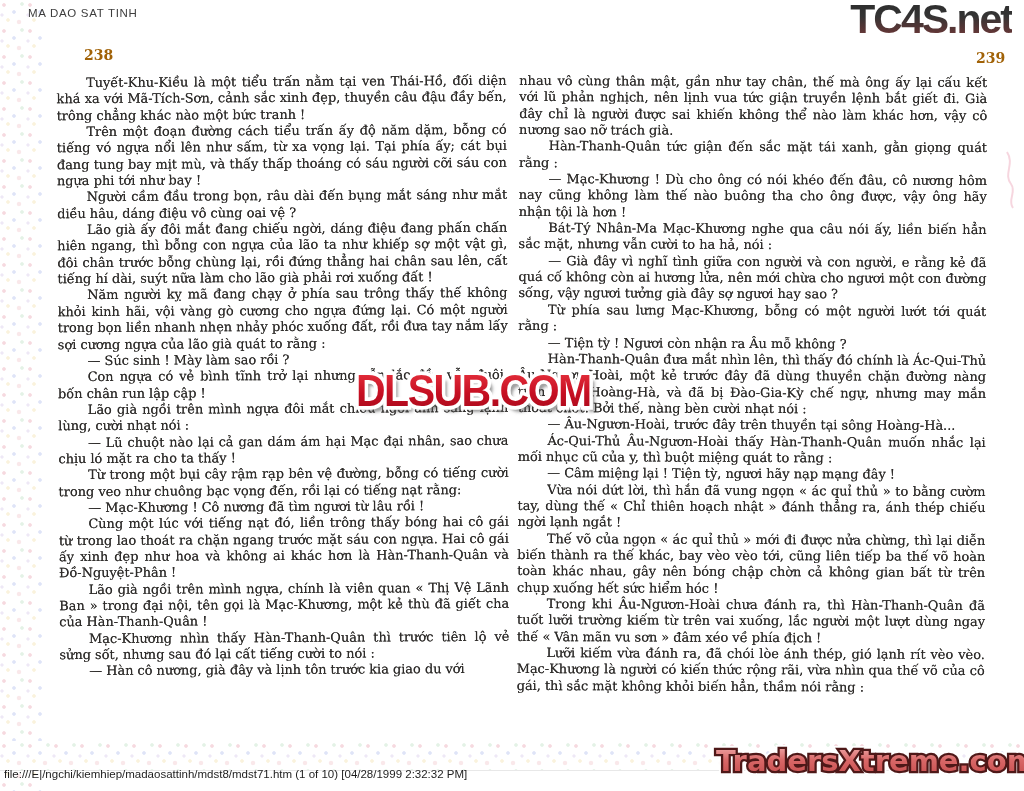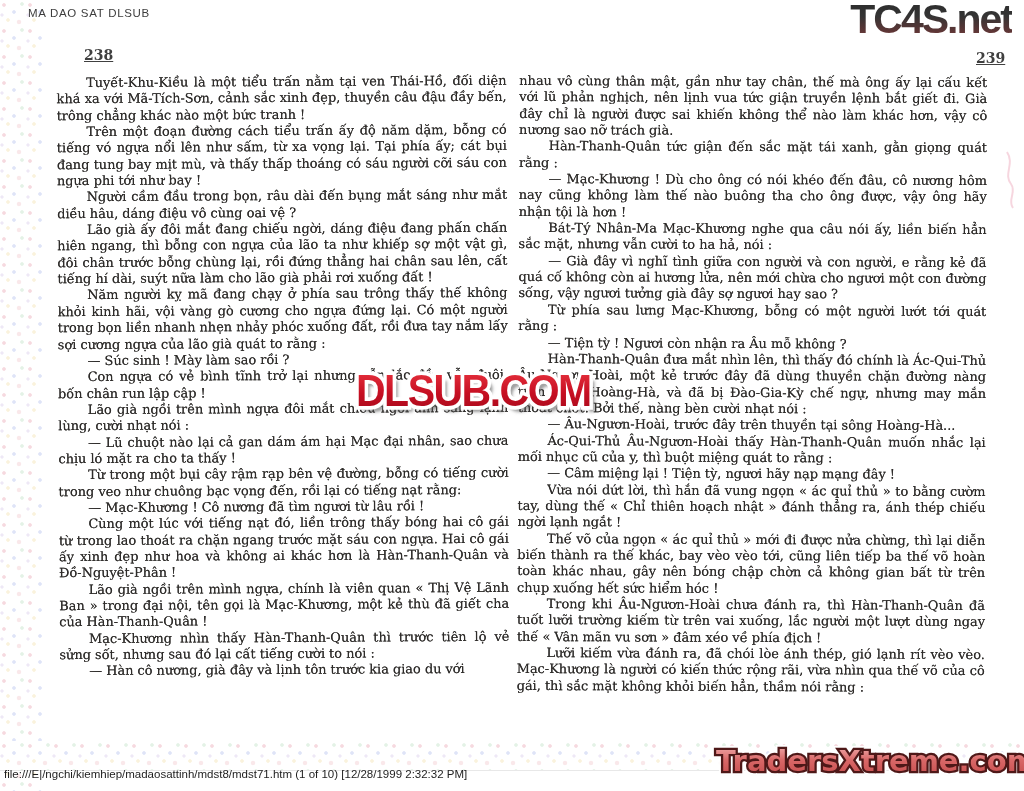--- a/index.html
+++ b/index.html
@@ -32,21 +32,21 @@
     font-size:11.5px;color:#3d3d3d;letter-spacing:.7px;
   }
   .logo{
     position:absolute;right:12px;top:0;z-index:2;
     font-family:"Liberation Sans", sans-serif;font-weight:bold;
     font-size:41px;letter-spacing:-2px;line-height:1.0;
     background:linear-gradient(180deg,#2c2c2c 0%,#343434 40%,#5e3636 78%,#7d4a4a 100%);
     -webkit-background-clip:text;background-clip:text;color:transparent;
     transform:scaleY(.98);transform-origin:top right;
   }
-  .pageno{position:absolute;z-index:2;font-size:14px;font-weight:bold;color:#404040;text-decoration:underline;}
+  .pageno{position:absolute;z-index:2;font-size:14px;font-weight:bold;color:#a16207;}
   .pageno.l{left:84px;top:47px;}
   .pageno.r{left:976px;top:50px;}
 
   .col{
     position:absolute;z-index:1;text-align:justify;color:#2e2c2a;
     font-size:12.9px;line-height:16.35px;
   }
   .col.left {left:58px;top:74px;width:450px;transform:rotate(-0.3deg);}
   .col.right{left:518px;top:74px;width:468px;transform:rotate(0.25deg);}
   .col p{margin:0;text-indent:2.3em;text-shadow:0 0 .4px rgba(46,44,42,.85);}
@@ -84,21 +84,21 @@
 </head>
 <body>
 
 <div class="confetti edge-strip"></div>
 <div class="confetti bottom-strip"></div>
 
 <svg class="scribble" width="22" height="60" viewBox="0 0 22 60">
   <path d="M6,2 C14,14 2,24 10,34 C16,42 6,50 12,58" fill="none" stroke="#f0b6c6" stroke-width="2"></path>
 </svg>
 
-<div class="header-title">MA DAO SAT DLSUB</div>
+<div class="header-title">MA DAO SAT TINH</div>
 <div class="logo">TC4S.net</div>
 
 <div class="pageno l">238</div>
 <div class="pageno r">239</div>
 
 <div class="col left">
   <p>Tuyết-Khu-Kiều là một tiểu trấn nằm tại ven Thái-Hồ, đối diện khá xa với Mã-Tích-Sơn, cảnh sắc xinh đẹp, thuyền câu đậu đầy bến, trông chẳng khác nào một bức tranh !</p>
   <p>Trên một đoạn đường cách tiểu trấn ấy độ năm dặm, bỗng có tiếng vó ngựa nổi lên như sấm, từ xa vọng lại. Tại phía ấy; cát bụi đang tung bay mịt mù, và thấy thấp thoáng có sáu người cỡi sáu con ngựa phi tới như bay !</p>
   <p>Người cầm đầu trong bọn, râu dài đến bụng mắt sáng như mắt diều hâu, dáng điệu vô cùng oai vệ ?</p>
   <p>Lão già ấy đôi mắt đang chiếu ngời, dáng điệu đang phấn chấn hiên ngang, thì bỗng con ngựa của lão ta như khiếp sợ một vật gì, đôi chân trước bỗng chùng lại, rồi đứng thẳng hai chân sau lên, cất tiếng hí dài, suýt nữa làm cho lão già phải rơi xuống đất !</p>
@@ -137,13 +137,13 @@
   <span class="dl-back">DLSUB.COM</span>
   <span class="dl-front">DLSUB.COM</span>
 </div>
 
 <div class="traders">
   <span class="tx-back">TradersXtreme.com</span>
   <span class="tx-mid">TradersXtreme.com</span>
   <span class="tx-front">TradersXtreme.com</span>
 </div>
 
-<div class="statusbar">file:///E|/ngchi/kiemhiep/madaosattinh/mdst8/mdst71.htm (1 of 10) [12/28/1999 2:32:32 PM]</div>
+<div class="statusbar">file:///E|/ngchi/kiemhiep/madaosattinh/mdst8/mdst71.htm (1 of 10) [04/28/1999 2:32:32 PM]</div>
 
 </body></html>

